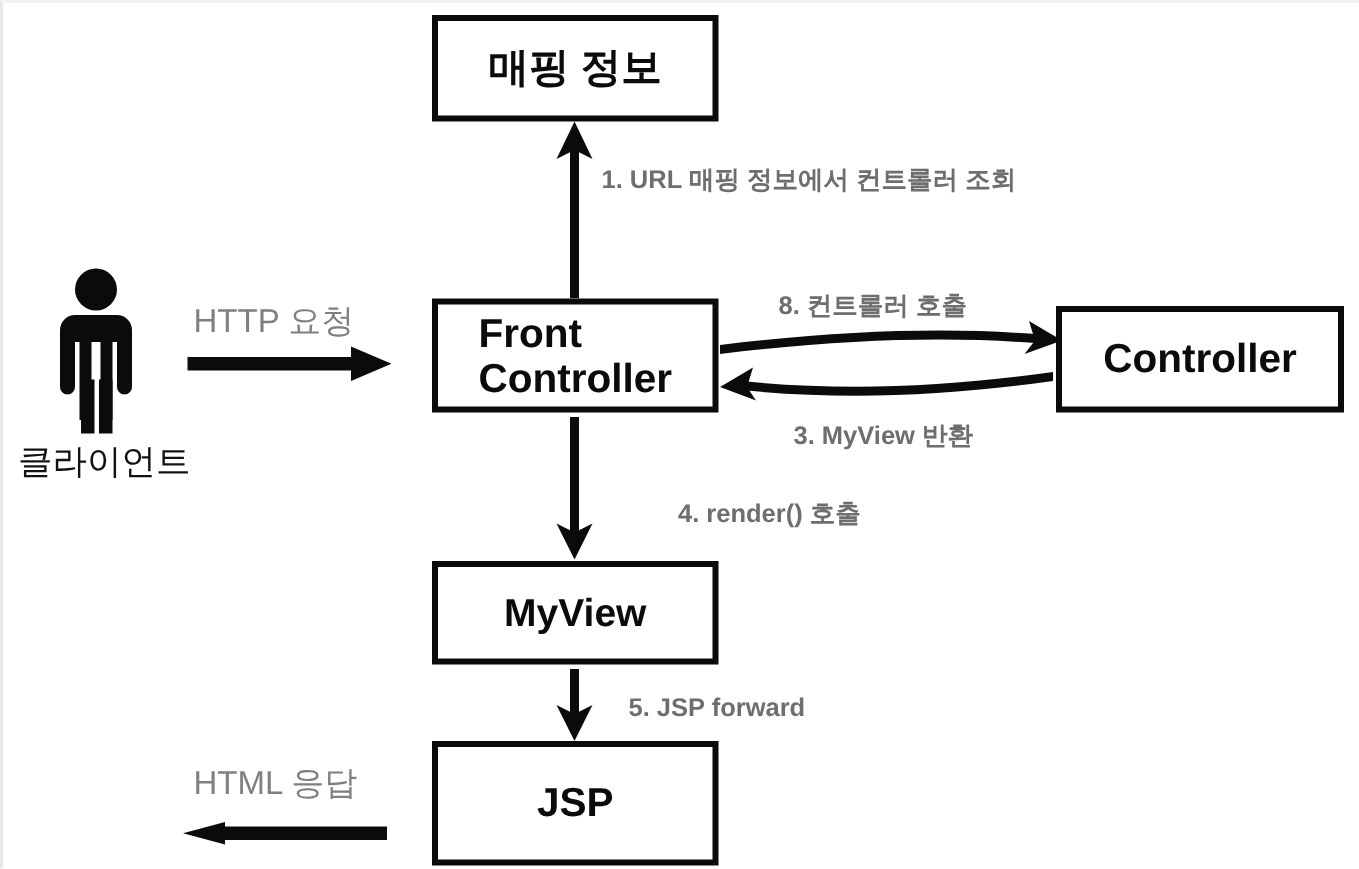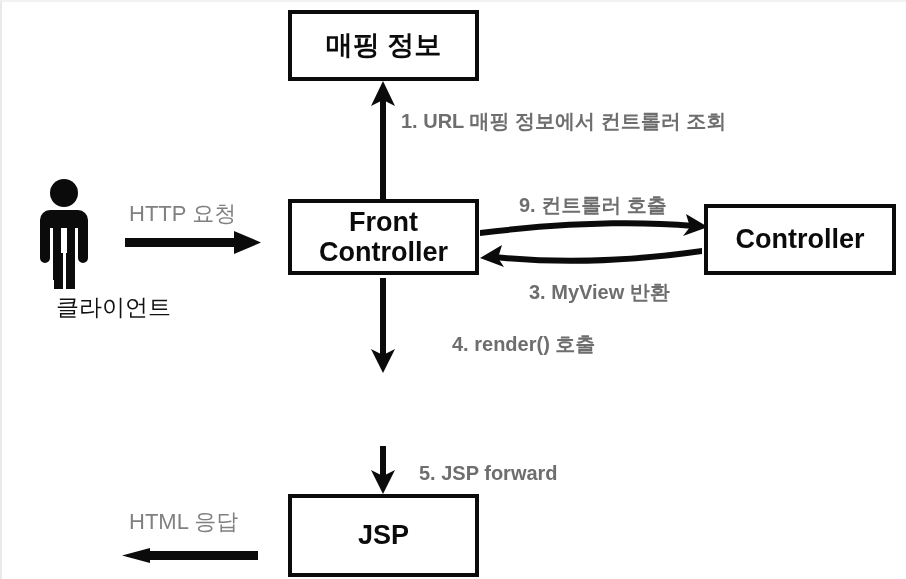--- a/index.html
+++ b/index.html
@@ -23,21 +23,21 @@
 
   
   .node {
     position: absolute;
     border: 4px solid #0b0b0b;
     background: #ffffff;
     box-sizing: border-box;
     display: flex;
     align-items: center;
     justify-content: center;
-    text-align: center;
+    text-align: left;
     color: #0b0b0b;
     font-weight: 700;
     line-height: 1.12;
   }
   .node-label { display: block; white-space: pre-line; }
 
   #box-mapping   { left: 286px; top: 8px;   width: 191px; height: 71px;  font-size: 27px; }
   #box-front     { left: 286px; top: 197px; width: 191px; height: 76px;  font-size: 27px; }
   #box-myview    { left: 286px; top: 372px; width: 191px; height: 69px;  font-size: 26px; }
   #box-jsp       { left: 286px; top: 492px; width: 191px; height: 83px;  font-size: 27px; }
@@ -48,26 +48,26 @@
     position: absolute;
     white-space: nowrap;
     color: #808080;
     font-size: 22px;
     font-weight: 400;
   }
   .step {
     position: absolute;
     white-space: nowrap;
     color: #6e6e6e;
-    font-size: 20px;
+    font-size: 17px;
     font-weight: 700;
   }
   #lbl-http   { left: 127px; top: 197px; }
   #lbl-html   { left: 127px; top: 505px; }
-  #lbl-client { left: 10px;  top: 290px; color: #111111; font-size: 23px; font-weight: 400; margin-left: 44px;}
+  #lbl-client { left: 10px;  top: 290px; color: #111111; font-size: 23px; font-weight: 400;}
 
   #step-1 { left: 399px; top: 106px; }
   #step-2 { left: 517px; top: 190px; }
   #step-3 { left: 527px; top: 277px; text-align: center; }
   #step-4 { left: 402px; top: 329px; margin-left: 48px; }
   #step-5 { left: 417px; top: 460px; }
 
   
   #art {
     position: absolute;
@@ -132,28 +132,31 @@
 
   <div class="node" id="box-front">
     <span class="node-label">Front
 Controller</span>
   </div>
 
   <div class="node" id="box-controller">
     <span class="node-label">Controller</span>
   </div>
 
+  <div class="node" id="box-myview">
+    <span class="node-label">MyView</span>
+  </div>
 
   <div class="node" id="box-jsp">
     <span class="node-label">JSP</span>
   </div>
 
   <div class="lbl" id="lbl-html">HTML 응답</div>
   <div class="lbl" id="lbl-http">HTTP 요청</div>
   <div class="lbl" id="lbl-client">클라이언트</div>
 
   <div class="step" id="step-1">1. URL 매핑 정보에서 컨트롤러 조회</div>
-  <div class="step" id="step-2">9. 컨트롤러 호출</div>
+  <div class="step" id="step-2">8. 컨트롤러 호출</div>
   <div class="step" id="step-3">3. MyView 반환</div>
   <div class="step" id="step-4">4. render() 호출</div>
   <div class="step" id="step-5">5. JSP forward</div>
 
 </div>
 
 </body></html>

